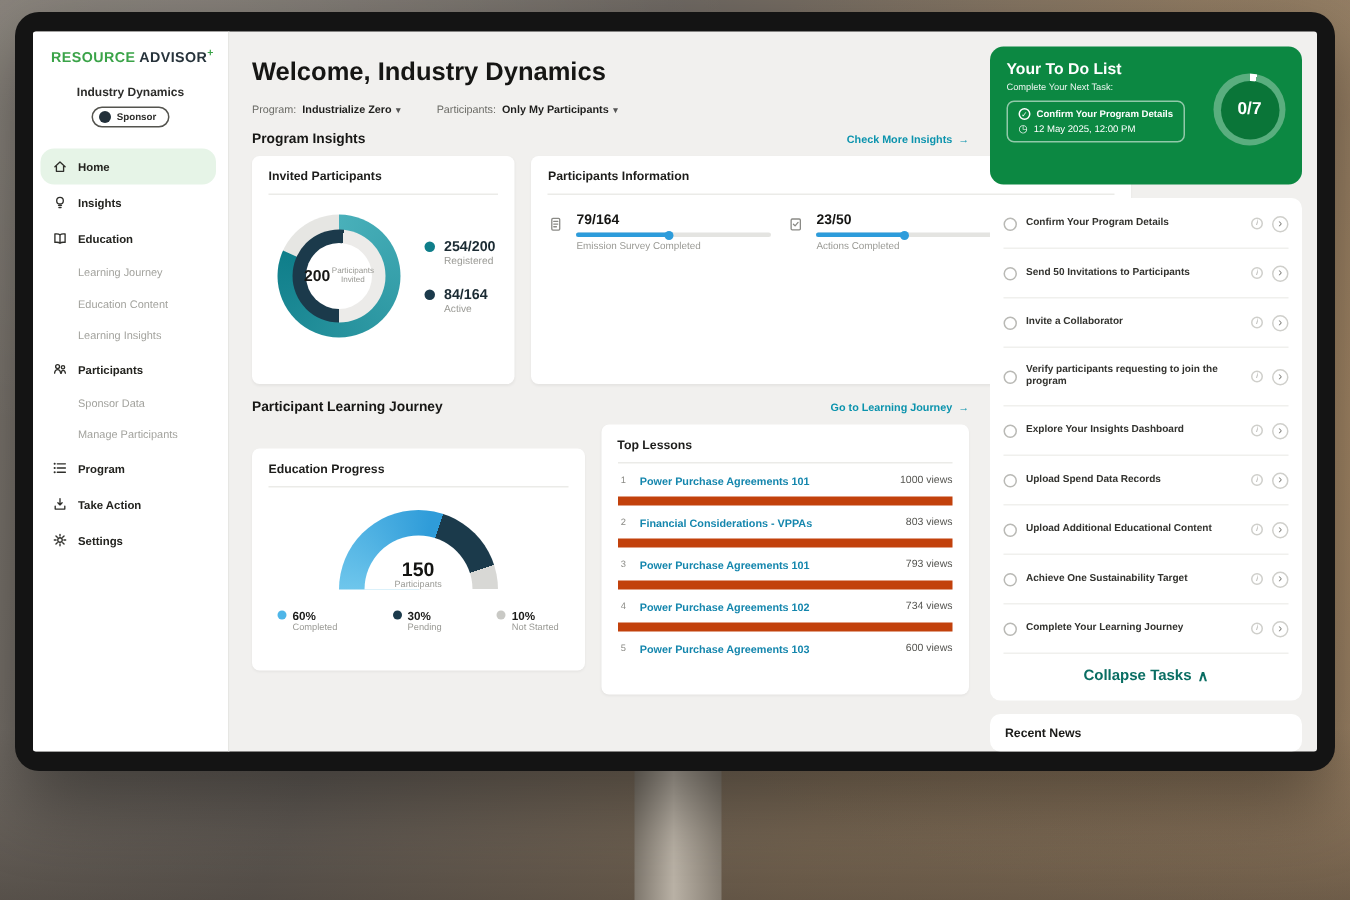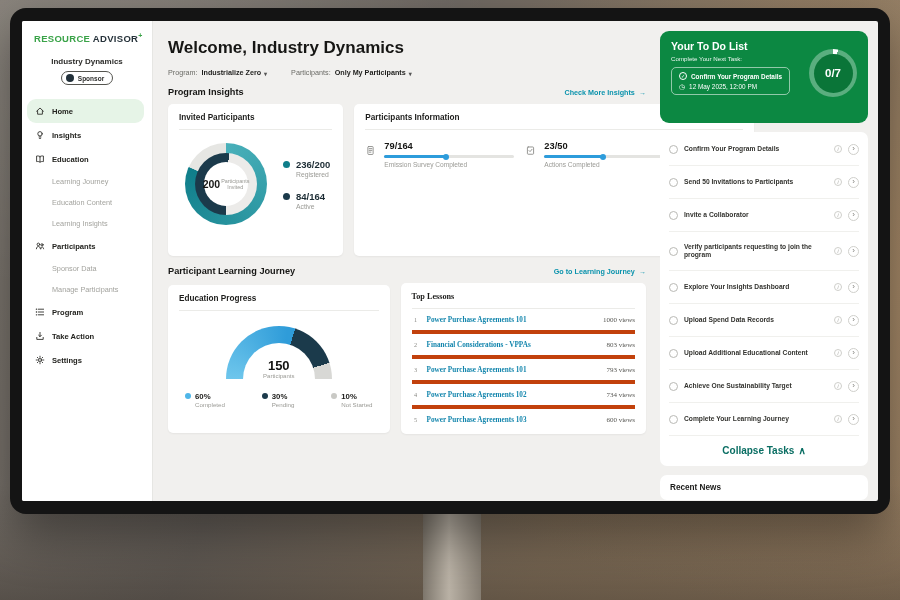--- a/index.html
+++ b/index.html
@@ -92,22 +92,22 @@
   .gauge-center { position:absolute; left:0; right:0; bottom:0; text-align:center; }
   .g-val { font-size:13px; font-weight:700; color:#141412; line-height:1; }
   .g-lab { font-size:6px; color:#9a9a95; margin-top:1px; }
   .gauge-legend { display:flex; justify-content:space-between; padding:11px 6px 0; }
   .gleg-item { display:flex; gap:4px; }
   .gleg-dot { width:6px; height:6px; border-radius:50%; margin-top:1px; flex-shrink:0; }
   .gleg-dot.lblue { background:#4fb6e8; } .gleg-dot.navy { background:#1b3a4b; } .gleg-dot.gray { background:#c9c9c5; }
   .gleg-val { font-size:7.8px; font-weight:700; color:#1b1b19; }
   .gleg-lab { font-size:6.2px; color:#9a9a95; }
 
-  .card.lessons { flex:1.12; min-height:148px; padding-bottom:4px;font-family:Liberation Serif, serif; }
-  .lesson-row { display:flex; align-items:center; gap:7px; padding:6.5px 0; border-bottom:4px solid #c2410c; }
+  .card.lessons { flex:1.12; min-height:148px; padding-bottom:20px; }
+  .lesson-row { display:flex; align-items:center; gap:7px; padding:6.5px 0; border-bottom:6px solid #c2410c; }
   .lesson-row:last-child { border-bottom:none; }
   .lesson-rank { font-size:6.2px; color:#8a8a85; width:8px; text-align:center; }
   .lesson-title { flex:1; font-size:7.2px; font-weight:600; color:#1486ad; cursor:pointer; }
   .lesson-views { font-size:7px; color:#56565:; color:#565652; }
 
   
   .todo-col { width:219px; flex-shrink:0; padding:10px 10px 0 1px; display:flex; flex-direction:column; }
   .hero { background:#0c8842; border-radius:9px; padding:9px 11px; color:#fff; position:relative; min-height:92px; }
   .hero-title { font-size:10.5px; font-weight:700; }
   .hero-sub { font-size:6.2px; opacity:.92; margin-top:3px; }
@@ -272,21 +272,21 @@
             <div class="d-inner"></div>
             <div class="d-hole">
               <div class="d-val">200</div>
               <div class="d-lab">Participants Invited</div>
             </div>
           </div>
           <div class="inv-legend">
             <div class="leg-row">
               <span class="leg-dot teal"></span>
               <span>
-                <div class="leg-val">236/200</div>
+                <div class="leg-val">254/200</div>
                 <div class="leg-lab">Registered</div>
               </span>
             </div>
             <div class="leg-row">
               <span class="leg-dot navy"></span>
               <span>
                 <div class="leg-val">84/164</div>
                 <div class="leg-lab">Active</div>
               </span>
             </div>

